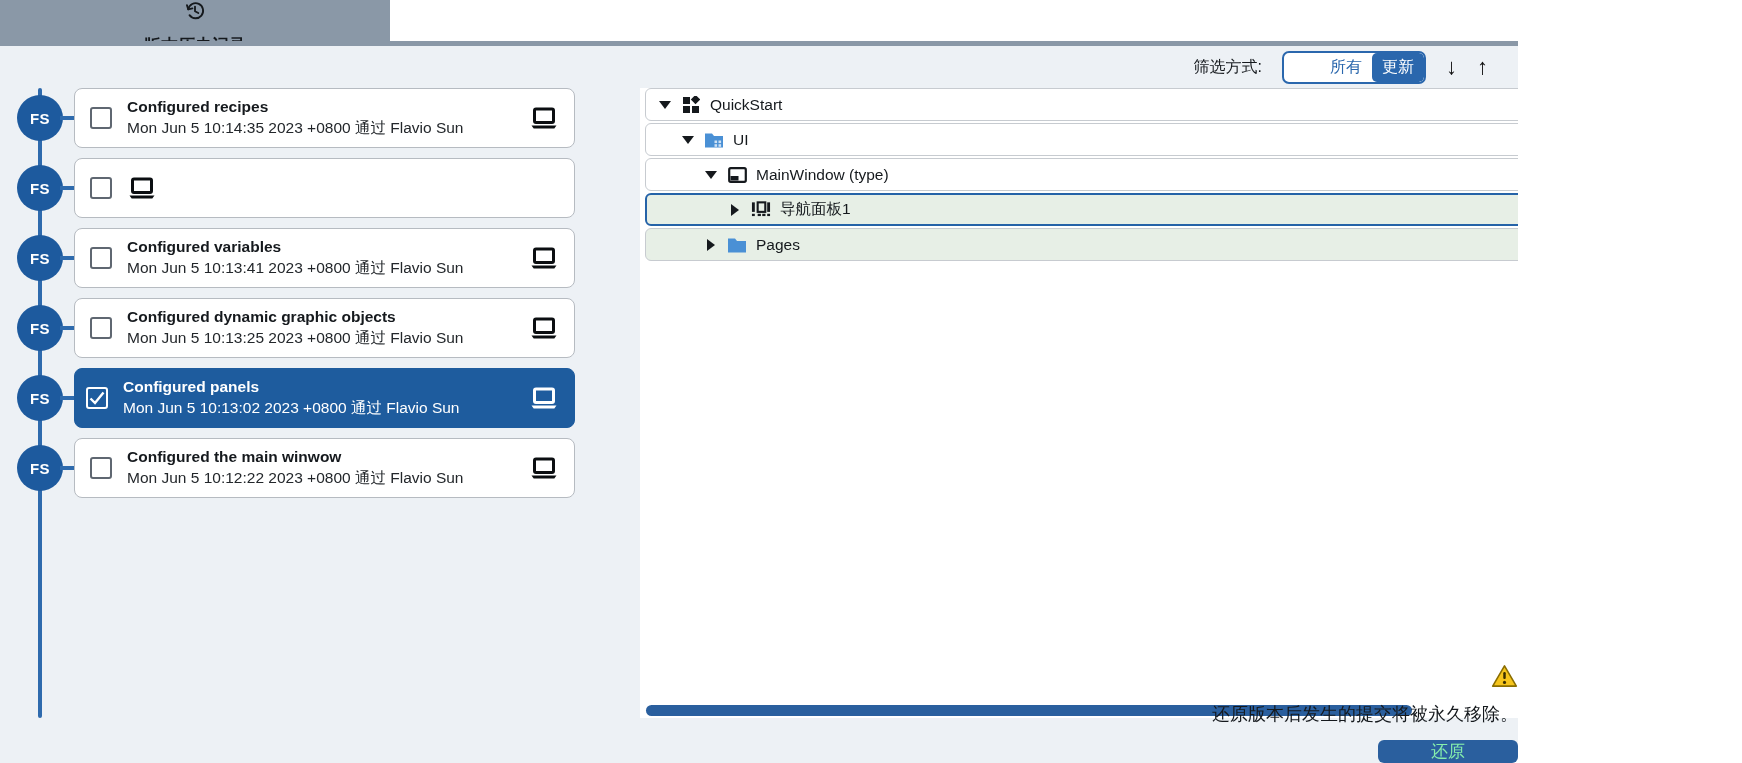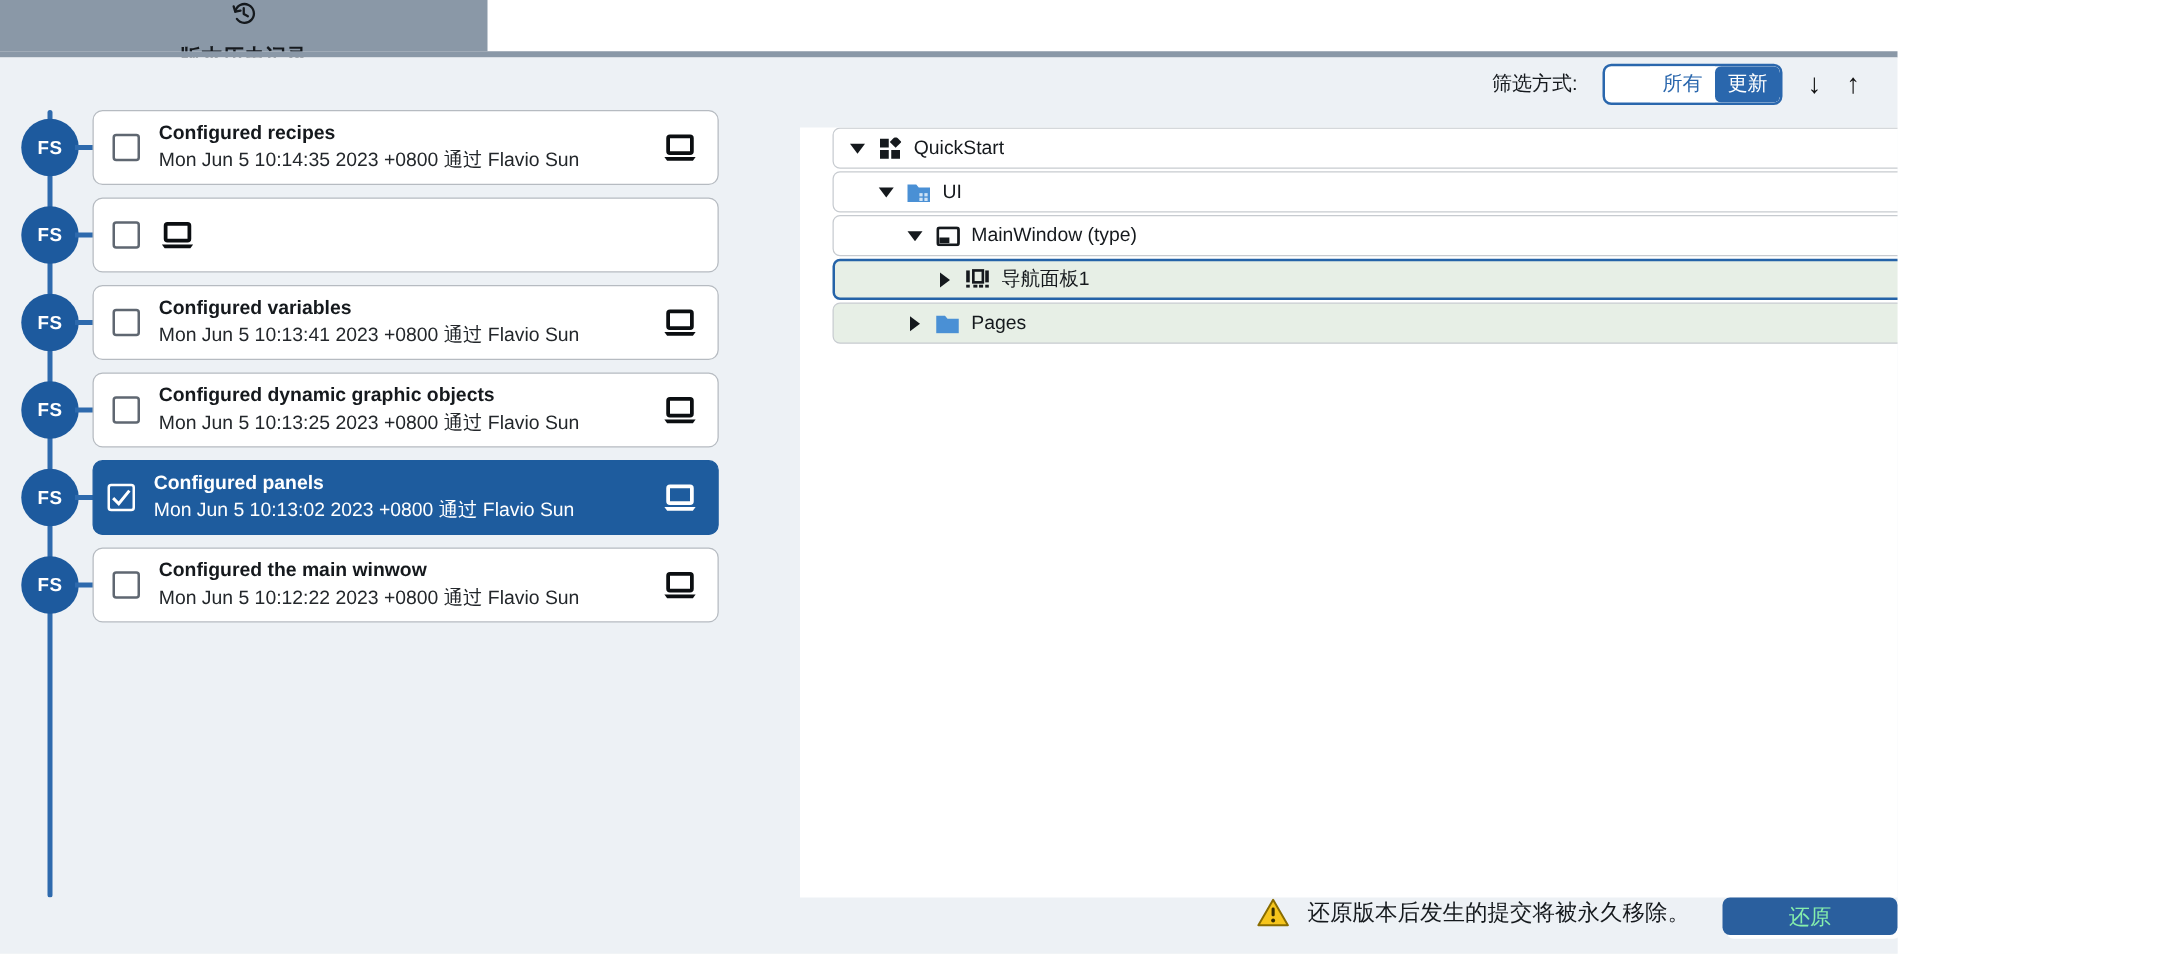--- a/index.html
+++ b/index.html
@@ -39,36 +39,36 @@
   .checkbox svg { display:none; }
   .checkbox.checked svg { display:block; }
   .card-text { flex:1; overflow:hidden; }
   .card-title { font-size:15.5px; font-weight:bold; color:#15191d; white-space:nowrap; }
   .card-meta { font-size:15.5px; color:#23272b; margin-top:2px; white-space:nowrap; }
   .card.selected .card-title, .card.selected .card-meta { color:#ffffff; }
   .laptop-icon { flex-shrink:0; color:#0b0e11; display:flex; }
   .card.selected .laptop-icon { color:#ffffff; }
 
   
-  .tree { position:absolute; left:640px; top:14px; right:0; height:100%; background:#ffffff; overflow:hidden;padding-left:21px; }
+  .tree { position:absolute; left:640px; top:0; right:0; height:100%; background:#ffffff; overflow:hidden; }
   .tree-rows { padding-left:5px; }
   .trow { height:33px; margin-bottom:2px; display:flex; align-items:center; gap:9px; border:1px solid #c7cbd0; border-radius:6px; background:#ffffff; width:calc(100% + 14px); cursor:pointer; }
   .trow.changed { background:#e7efe6; }
   .trow.selected { background:#e7efe6; border:2px solid #2563a8; }
   .tri { width:14px; display:flex; justify-content:center; flex-shrink:0; }
   .tri-down { width:0; height:0; border-left:6px solid transparent; border-right:6px solid transparent; border-top:8px solid #15191d; }
   .tri-right { width:0; height:0; border-top:6px solid transparent; border-bottom:6px solid transparent; border-left:8px solid #15191d; }
   .ticon { display:none; width:20px; height:18px; align-items:center; justify-content:center; flex-shrink:0; }
   .ticon.show { display:flex; }
   .trow-label { font-size:15.5px; color:#15191d; white-space:nowrap; }
 
   .hscrollbar { position:absolute; left:6px; bottom:2px; width:766px; height:11px; border-radius:6px; background:#2a5f9e; cursor:grab; }
 
   
-  .footer { position:absolute; left:0; right:0; bottom:0; height:45px; background:#edf1f5; display:flex; align-items:flex-start; justify-content:flex-end; gap:14px; padding-right:0; }
+  .footer { position:absolute; left:0; right:0; bottom:0; height:45px; background:#edf1f5; display:flex; align-items:flex-end; justify-content:flex-end; gap:14px; padding-right:0;flex-direction:column; }
   .warn-text { font-size:18px; color:#15191d; }
   .restore-btn { width:140px; height:30px; margin-left:12px; background:#2a5f9e; color:#86efac; border:none; border-radius:6px; font-size:17px; font-family:inherit; cursor:pointer; box-shadow:3px 3px 0 #ffffff; }
 </style>
 </head>
 <body>
 
 <div class="panel">
 
   <div class="tabbar">
     <div class="tab">

